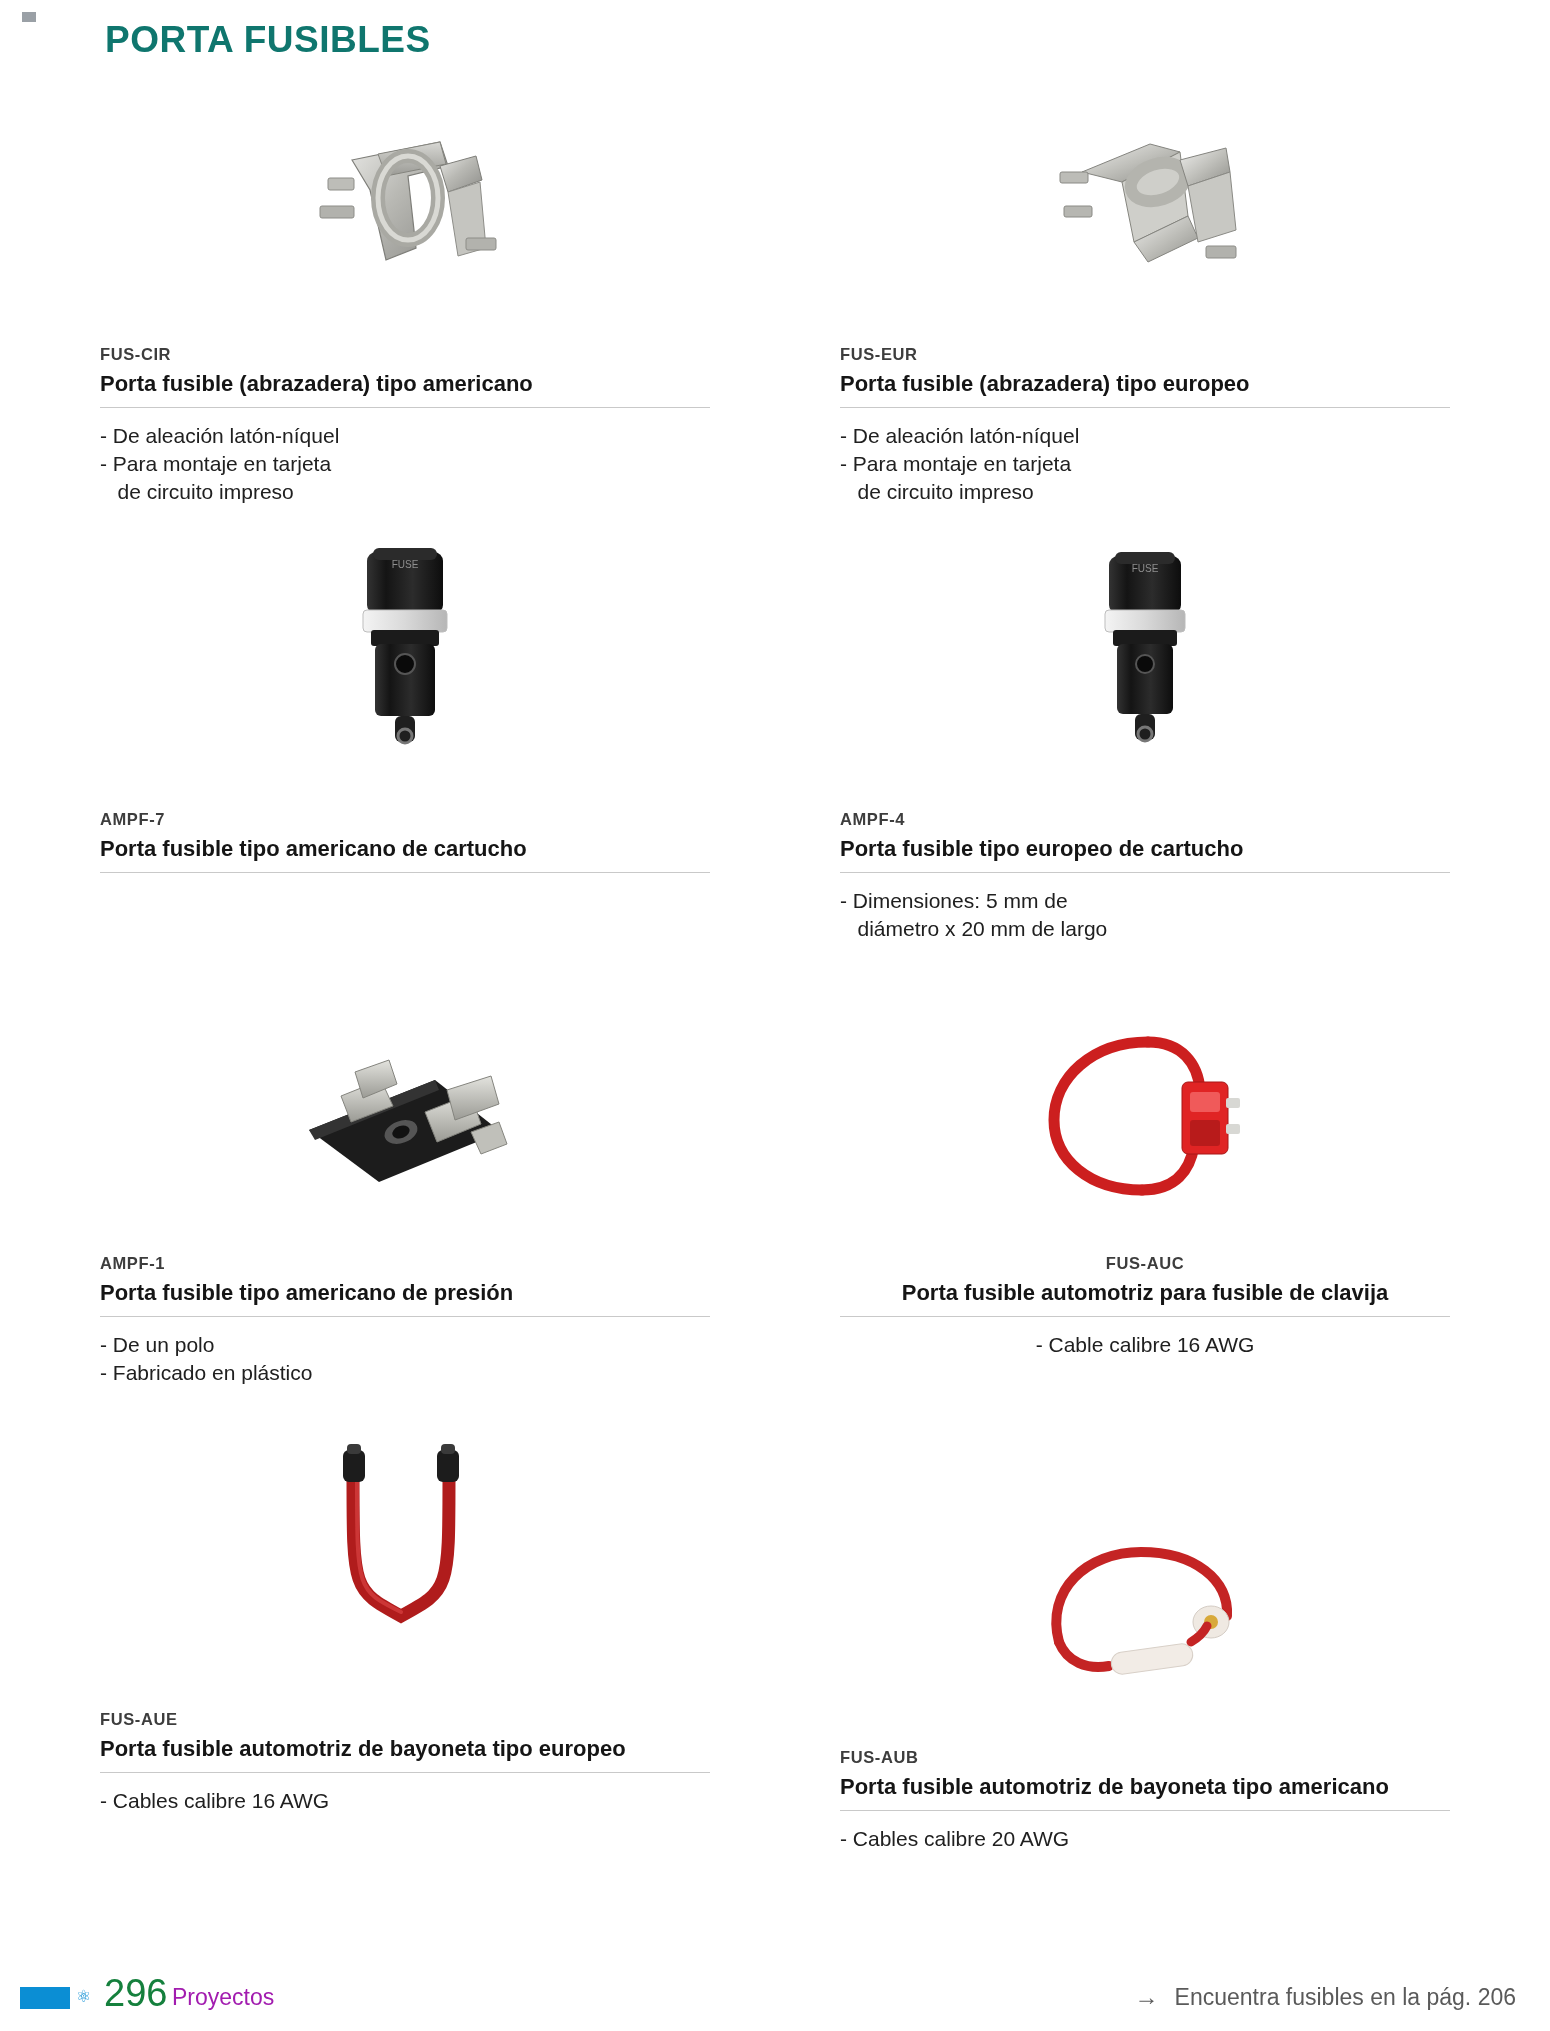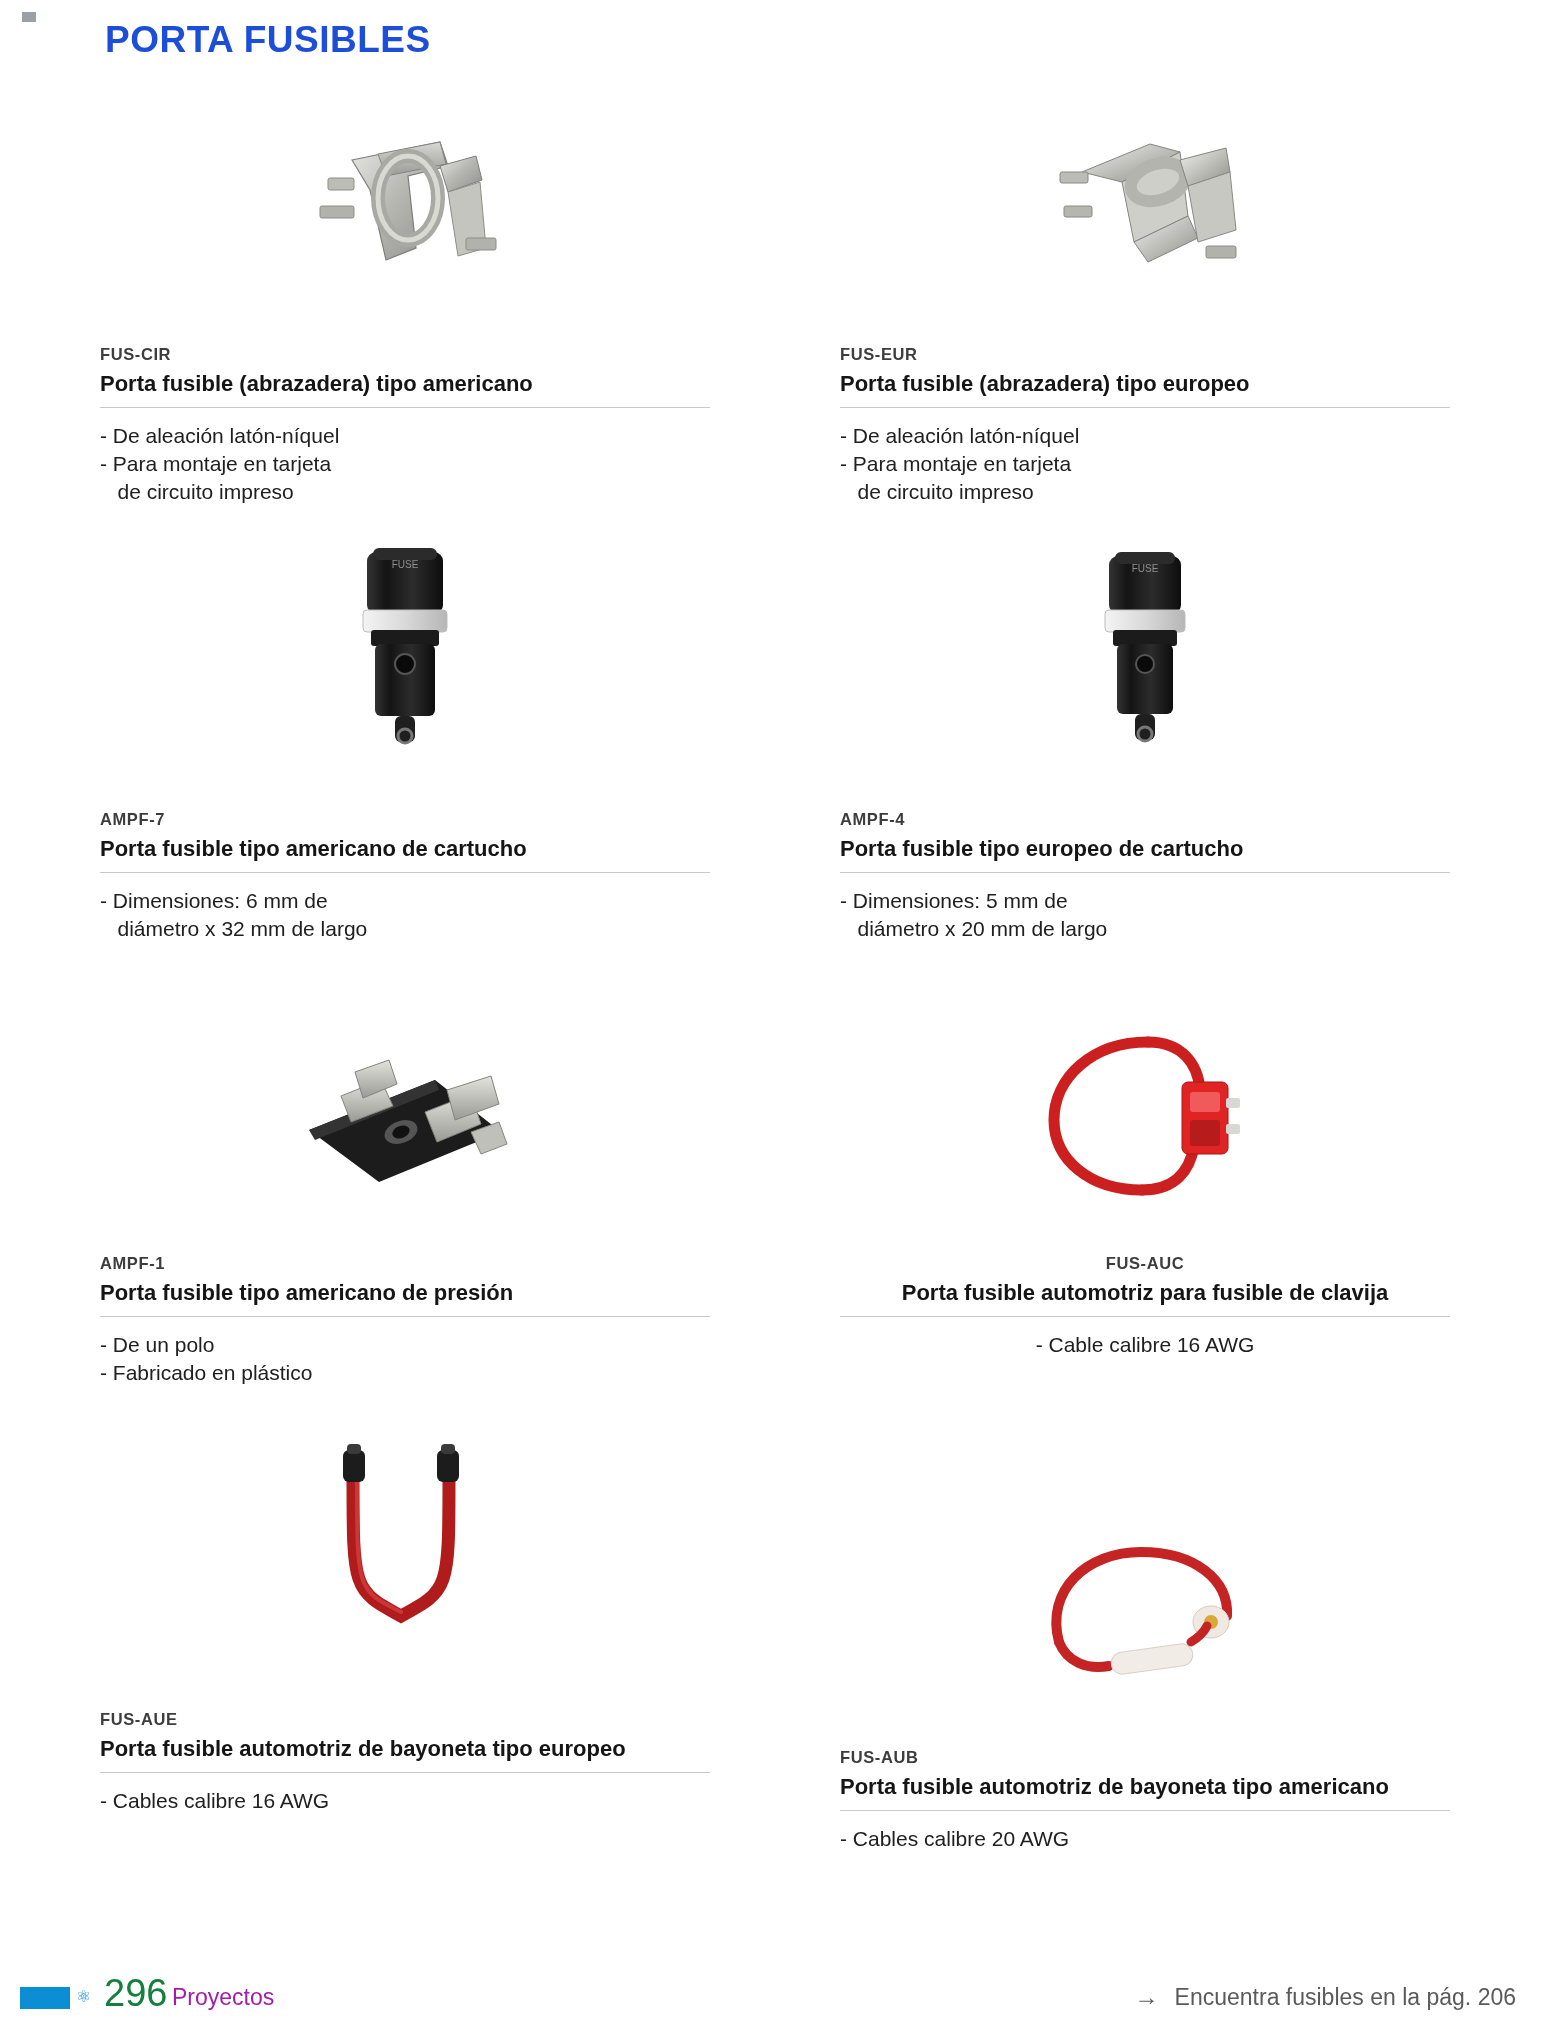--- a/index.html
+++ b/index.html
@@ -22,21 +22,21 @@
     box-sizing: border-box;
   }
 
   
   .page-title {
     position: absolute;
     left: 105px;
     top: -6px;
     font-size: 37px;
     font-weight: bold;
-    color: #1d4ed8;
+    color: #0f766e;
     letter-spacing: 0.5px;
   }
   .left-tab {
     position: absolute;
     left: 22px;
     top: 12px;
     width: 14px;
     height: 10px;
     background: #9aa0a6;
   }
@@ -250,24 +250,20 @@
           <rect x="50" y="104" width="60" height="72" rx="6" fill="url(#blk1)"></rect>
           <circle cx="80" cy="124" r="10" fill="#0a0a0a" stroke="#555" stroke-width="2"></circle>
           <rect x="70" y="176" width="20" height="26" rx="6" fill="#1f1f1f"></rect>
           <circle cx="80" cy="196" r="7" fill="none" stroke="#777" stroke-width="3"></circle>
         </svg>
       </div>
       <div style="margin-top:40px;">
         <div class="code">AMPF-7</div>
         <div class="name">Porta fusible tipo americano de cartucho</div>
         <hr class="rule">
-        <div class="bullets">
-          <div>- Dimensiones: 6 mm de</div>
-          <div>   diámetro x 32 mm de largo</div>
-        </div>
       </div>
     </div>
 
     <div class="block col-right" style="top:540px;">
       <div class="photo" style="height:230px;">
         <svg width="160" height="230" viewBox="0 0 160 230" aria-hidden="true">
           <rect x="44" y="16" width="72" height="58" rx="9" fill="url(#blk1)"></rect>
           <rect x="50" y="12" width="60" height="12" rx="6" fill="#2b2b2b"></rect>
           <text x="80" y="32" font-size="10" fill="#8e8e8e" text-anchor="middle" font-family="Liberation Sans, sans-serif">FUSE</text>
           <rect x="40" y="70" width="80" height="22" rx="4" fill="url(#wht1)" stroke="#bdbdbd"></rect>

